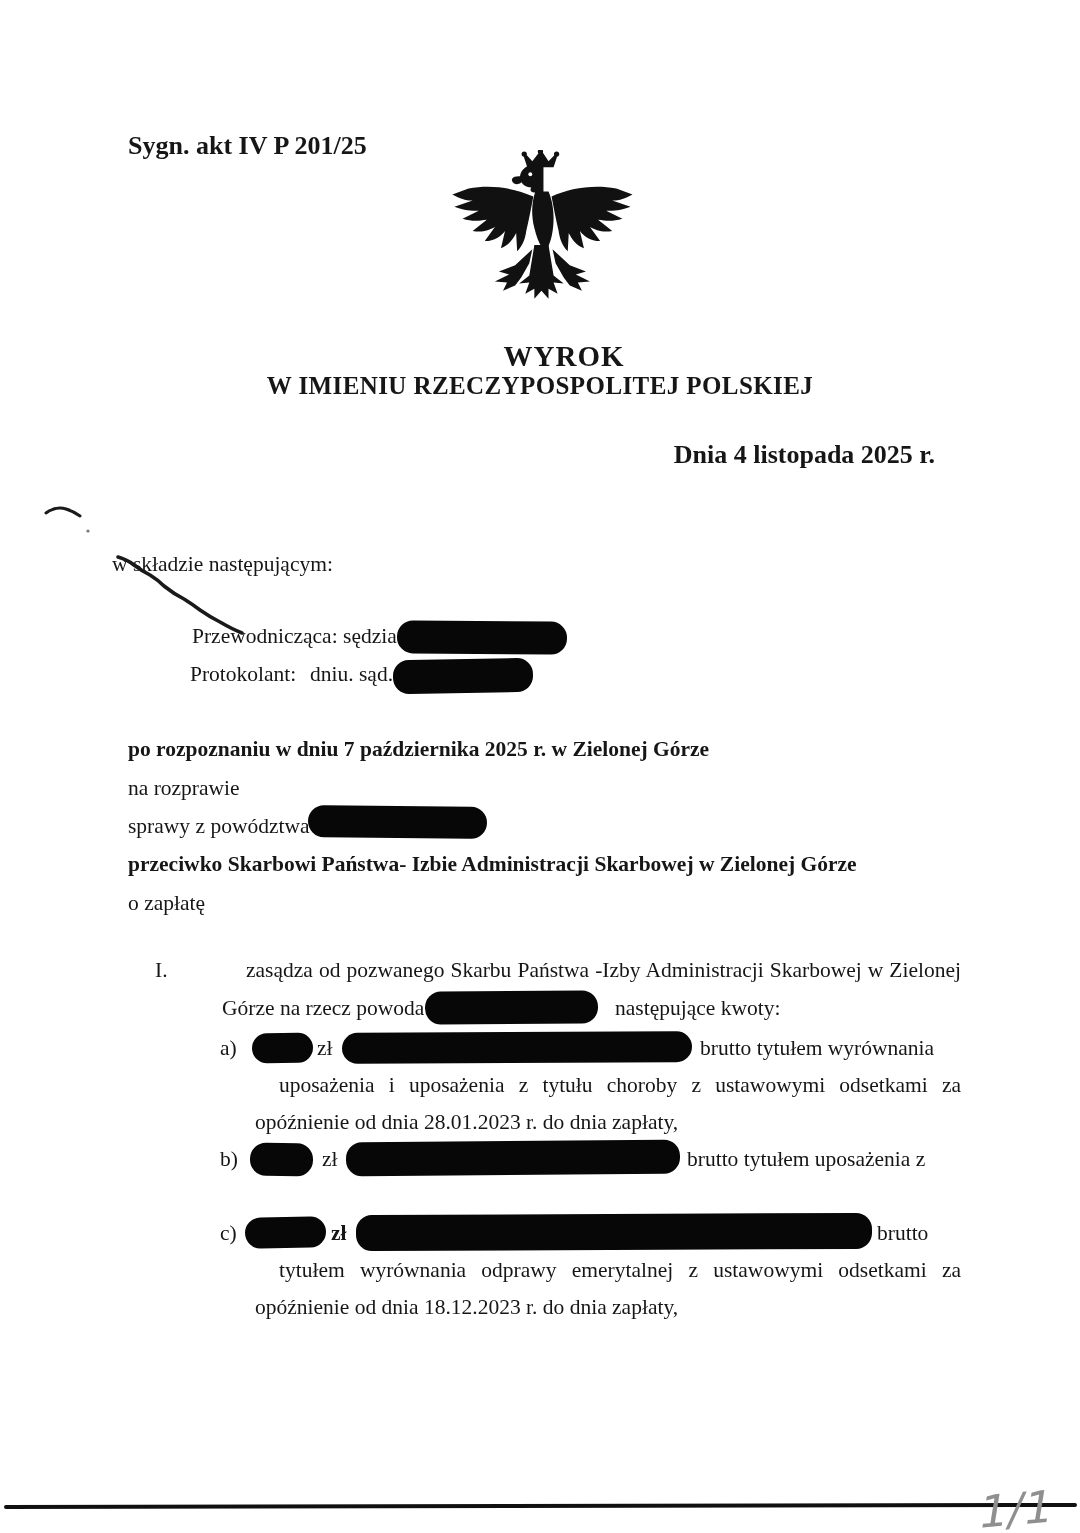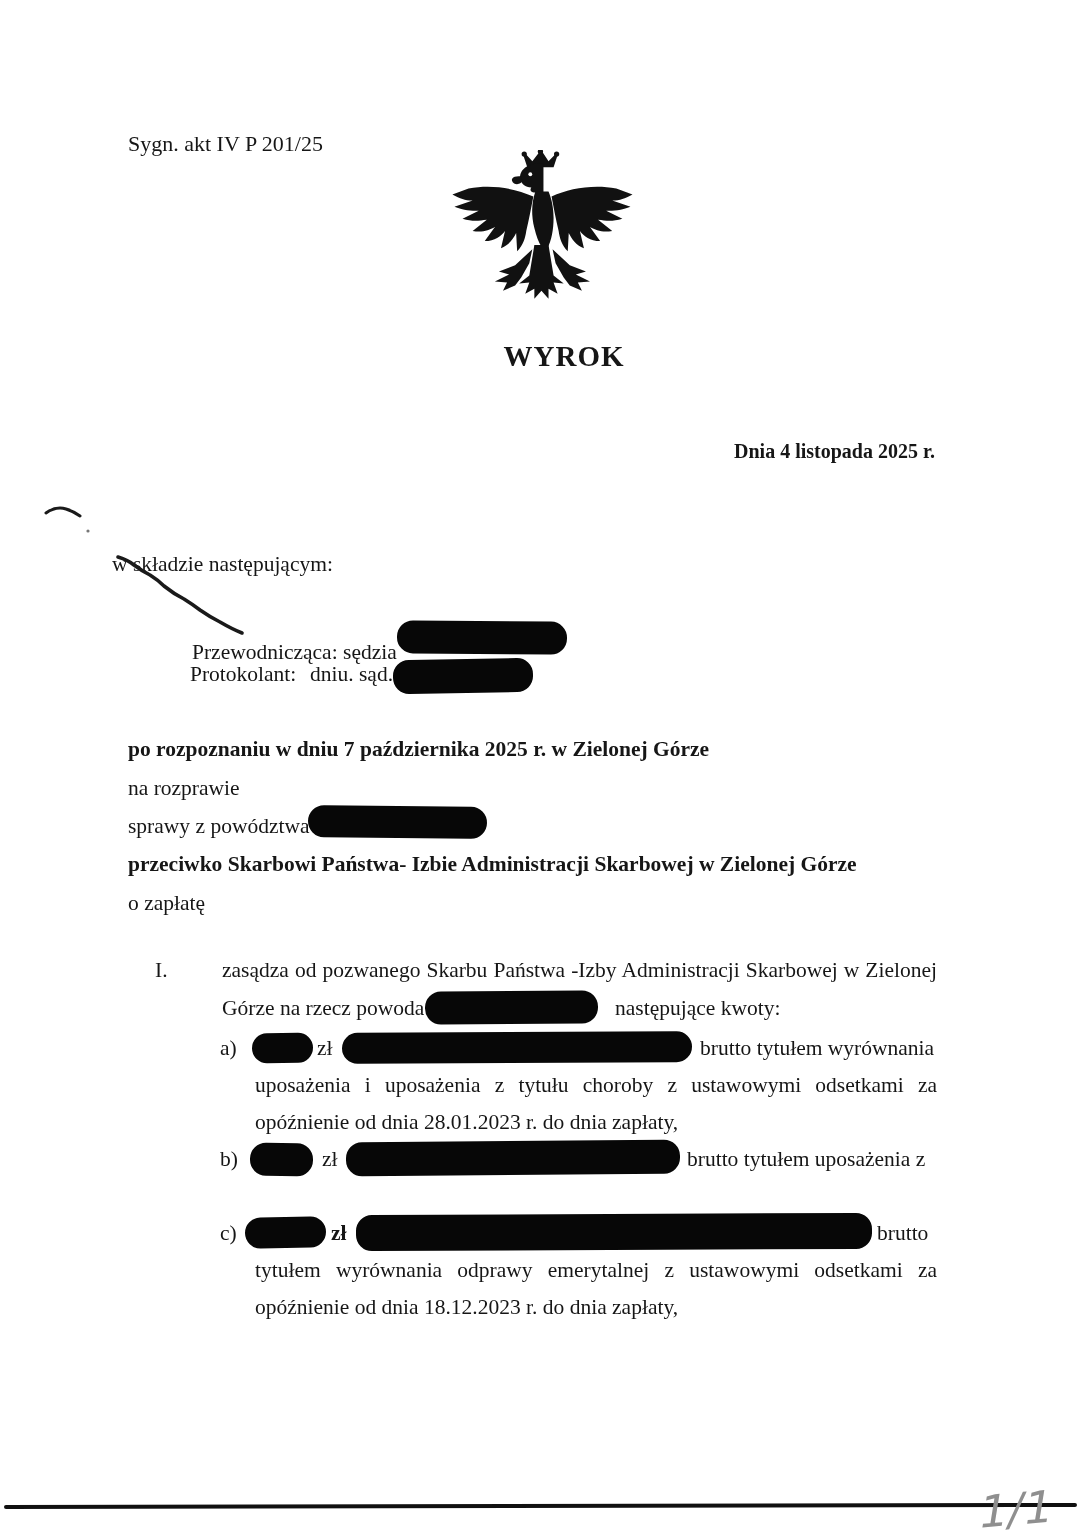--- a/index.html
+++ b/index.html
@@ -1,28 +1,28 @@
 <!DOCTYPE html>
 <html><head>
 <meta charset="utf-8">
 <style>
   html,body{margin:0;padding:0;background:#e8e8e8;}
   .page{
     position:relative;width:1080px;height:1533px;background:#ffffff;
     font-family:"Liberation Serif",serif;color:#161616;overflow:hidden;
   }
   .ln{position:absolute;white-space:nowrap;font-size:21.5px;line-height:1.2;}
-  .just{white-space:normal;text-align:justify;text-align-last:justify;}
+  .just{white-space:normal;text-align:justify;text-align-last:justify;margin-left:24px;}
   .b600{font-weight:600;}
   .bold{font-weight:bold;}
   .redact{position:absolute;background:#070707;border-radius:16px;}
   .title1{position:absolute;left:0;right:0;text-align:center;font-weight:bold;font-size:29px;letter-spacing:1px;margin-left:48px;}
   .title2{position:absolute;left:0;right:0;text-align:center;font-weight:bold;font-size:25px;letter-spacing:.4px;}
-  .date{position:absolute;left:0;right:145px;text-align:right;font-size:20px;font-weight:600;}
-  .sygn{position:absolute;left:128px;top:131px;font-weight:normal;font-size:22px;}
+  .date{position:absolute;left:0;right:145px;text-align:right;font-size:26px;font-weight:600;}
+  .sygn{position:absolute;left:128px;top:131px;font-weight:bold;font-size:26px;}
   .emblem{position:absolute;left:437px;top:150px;}
   .penmarks{position:absolute;left:0;top:0;pointer-events:none;}
   .rule{position:absolute;left:4px;top:1504px;width:1073px;height:4px;background:#101010;transform:rotate(-0.12deg);border-radius:2px;}
   .pageno{
     position:absolute;left:980px;top:1483px;font-family:"DejaVu Sans",sans-serif;
     font-size:45px;color:#8f8f8f;transform:skewX(-14deg) rotate(-5deg);z-index:5;
   }
 </style>
 </head>
 <body>
@@ -43,26 +43,27 @@
       <path d="M96,41 C92,53 92,65 95,77 C97,85 99,91 103,97 L108,97 C112,89 114,79 114,67 C114,57 112,48 109,41 Z"></path>
       <path d="M94,46 C76,38 54,34 30,38 L14,44 C22,48 26,50 34,50 L16,56 C26,60 32,60 40,60 L24,68 C34,71 40,70 48,69 L34,80 C44,82 50,79 56,76 L46,90 C56,90 62,85 66,80 L62,97 C70,94 74,88 77,82 L78,100 C84,94 86,87 87,80 C90,68 92,56 94,46 Z"></path>
       <path d="M112,46 C130,38 152,34 176,38 L192,44 C184,48 180,50 172,50 L190,56 C180,60 174,60 166,60 L182,68 C172,71 166,70 158,69 L172,80 C162,82 156,79 150,76 L160,90 C150,90 144,85 140,80 L144,97 C136,94 132,88 129,82 L128,100 C122,94 120,87 119,80 C116,68 114,56 112,46 Z"></path>
       <path d="M95,94 L90,124 L80,132 L90,131 L86,142 L95,137 L95,147 L102,139 L109,147 L109,137 L118,142 L114,131 L124,132 L114,124 L109,94 Z"></path>
       <path d="M93,98 L76,114 L60,120 L70,123 L56,130 L68,131 L64,139 L76,134 L82,126 L90,112 Z"></path>
       <path d="M113,98 L130,114 L146,120 L136,123 L150,130 L138,131 L142,139 L130,134 L124,126 L116,112 Z"></path>
     </g>
   </svg>
 
   <div class="title1" style="top:340px">WYROK</div>
+  <div class="title2" style="top:372px">W IMIENIU RZECZYPOSPOLITEJ POLSKIEJ</div>
 
   <div class="date" style="top:440px">Dnia 4 listopada 2025 r.</div>
 
   <div class="ln" style="left:112px;top:552px">w składzie następującym:</div>
 
-  <div class="ln" style="left:192px;top:640px">Przewodnicząca: sędzia</div>
+  <div class="ln" style="left:192px;top:624px">Przewodnicząca: sędzia</div>
   <div class="redact" style="left:397px;top:621px;width:170px;height:33px;transform:rotate(0.5deg)"></div>
 
   <div class="ln" style="left:190px;top:662px">Protokolant:</div>
   <div class="ln" style="left:310px;top:662px">dniu. sąd.</div>
   <div class="redact" style="left:393px;top:659px;width:140px;height:34px;transform:rotate(-1deg)"></div>
 
   <div class="ln b600" style="left:128px;top:737px">po rozpoznaniu w dniu 7 października 2025 r. w Zielonej Górze</div>
   <div class="ln" style="left:128px;top:776px">na rozprawie</div>
   <div class="ln" style="left:128px;top:814px">sprawy z powództwa</div>
   <div class="redact" style="left:308px;top:806px;width:179px;height:32px;transform:rotate(0.6deg)"></div>

